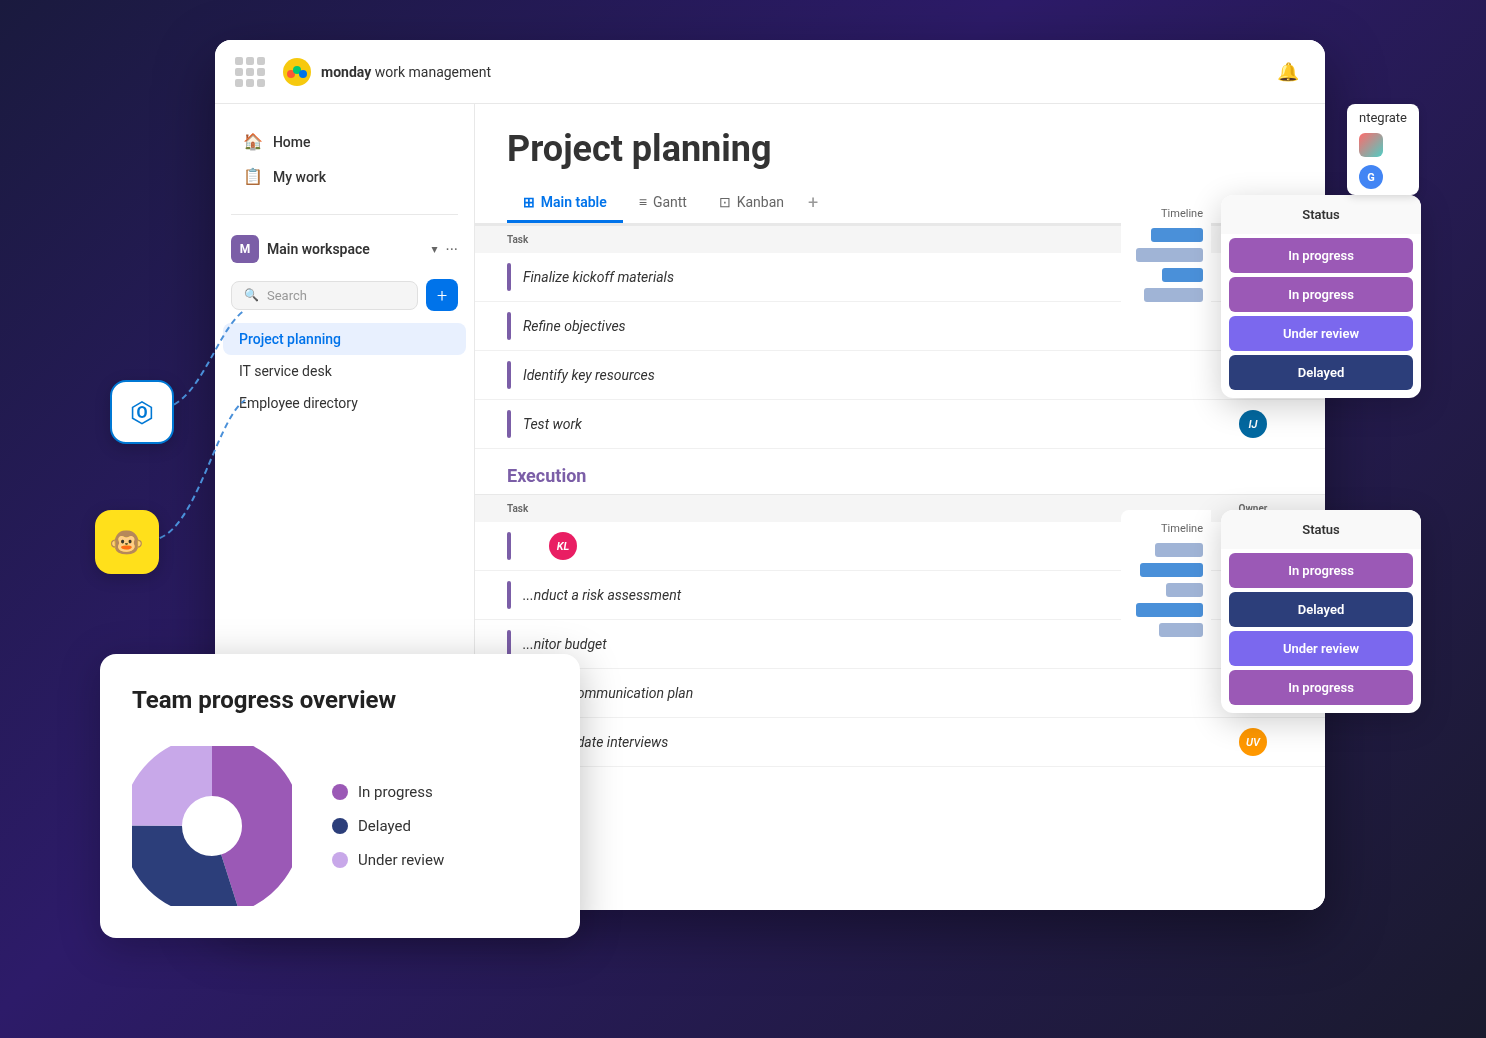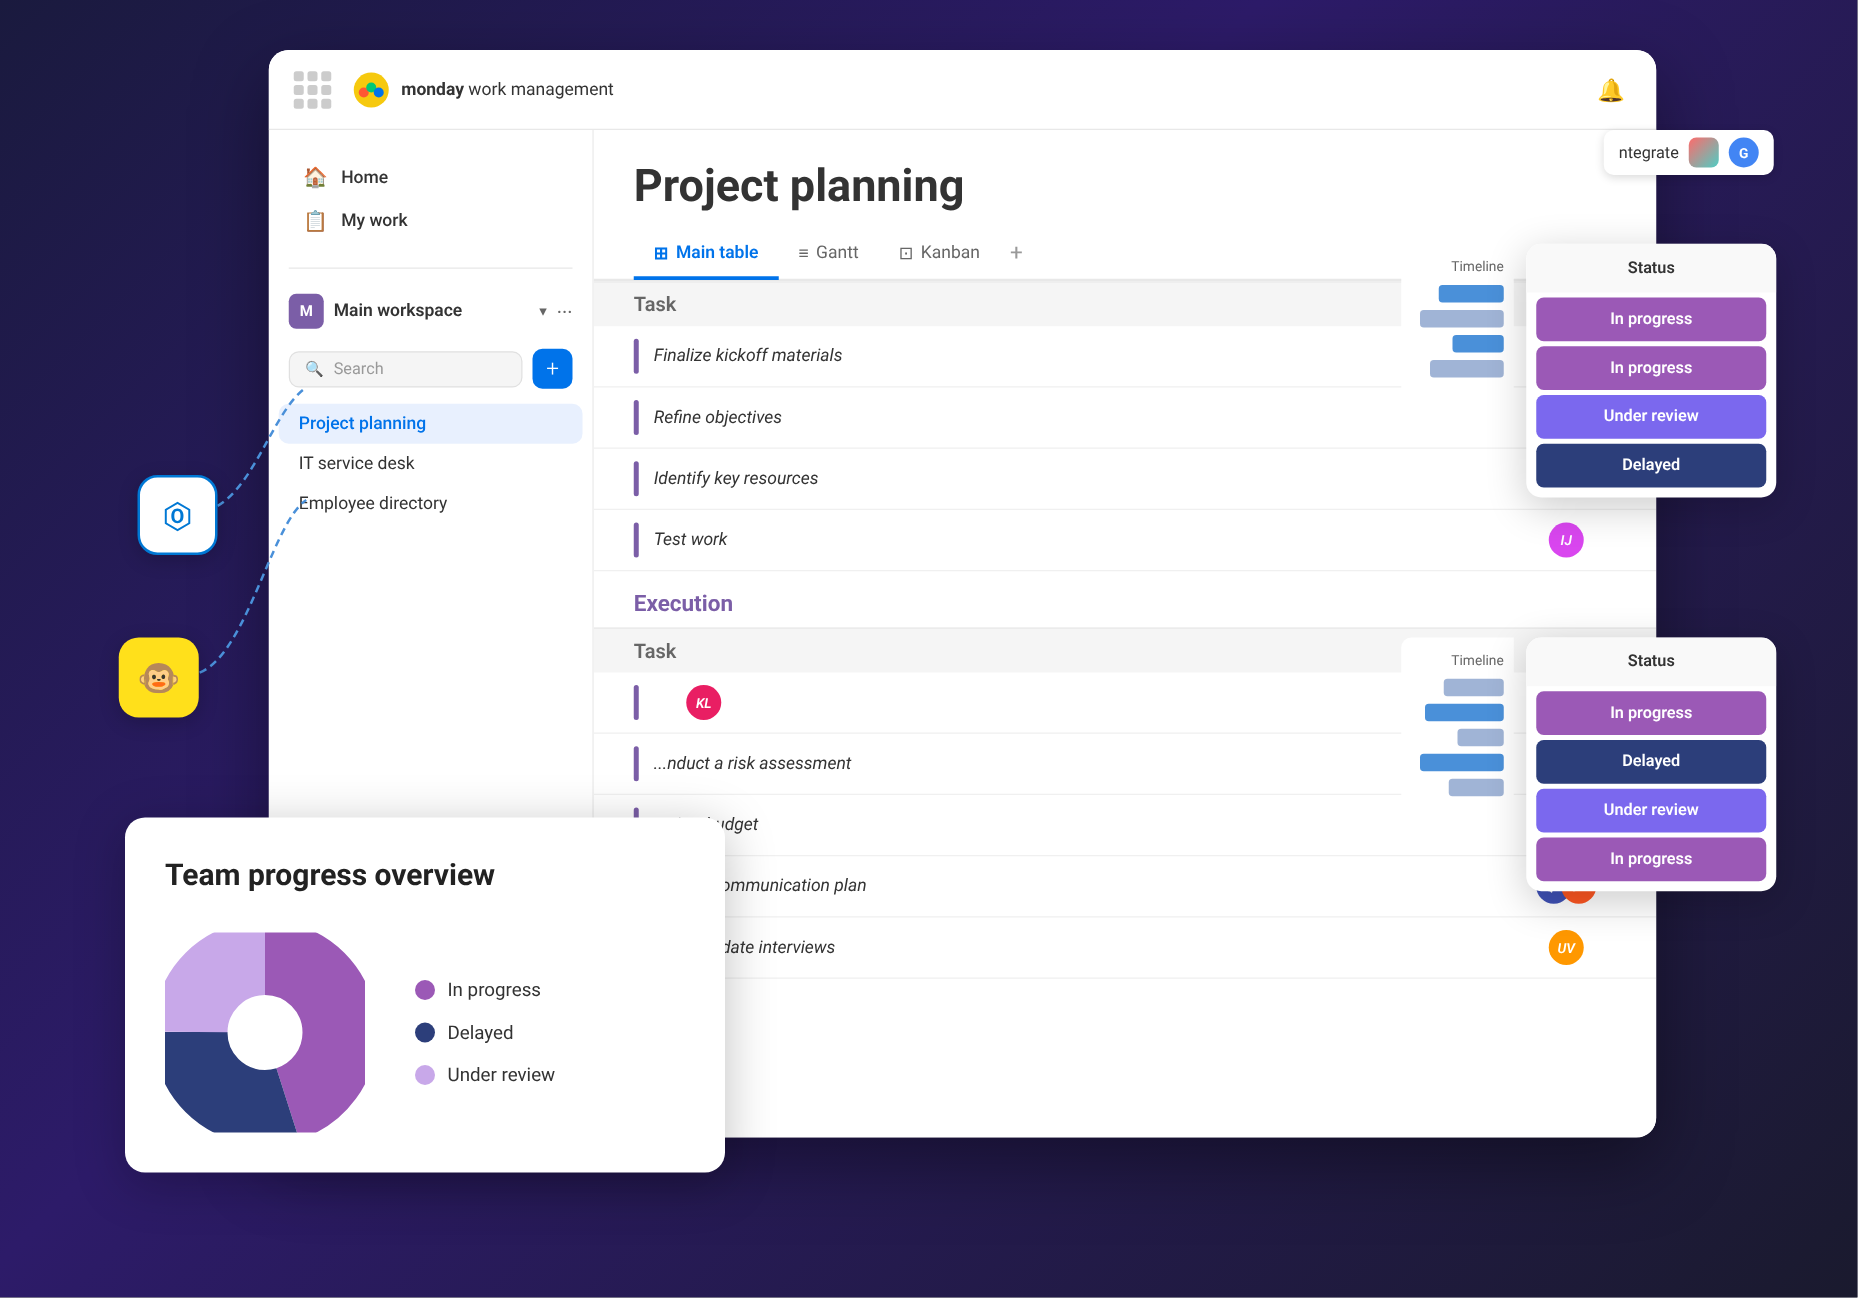--- a/index.html
+++ b/index.html
@@ -258,21 +258,21 @@
       font-size: 18px;
       font-weight: 700;
       color: #7B5EA7;
       cursor: pointer;
     }
     .table-header-row {
       display: flex;
       align-items: flex-start;
       padding: 8px 32px;
       background: #f5f5f5;
-      font-size: 16px;
+      font-size: 10px;
       color: #666;
       font-weight: 600;
       border-top: 1px solid #e8e8e8;
     }
     .col-task { flex: 1; }
     .col-owner { width: 80px; text-align: center; }
     .table-row {
       display: flex;
       align-items: center;
       padding: 10px 32px;
@@ -564,21 +564,21 @@
             <div class="avatar-group">
               <div class="avatar" style="background:#3F51B5;">EF</div>
               <div class="avatar" style="background:#FF9800;">GH</div>
             </div>
           </div>
         </div>
         <div class="table-row">
           <div class="row-indicator"></div>
           <div class="row-task">Test work</div>
           <div class="row-owner">
-            <div class="avatar" style="background:#d946ef;">IJ</div>
+            <div class="avatar" style="background:#0369a1;">IJ</div>
           </div>
         </div>
 
         <div class="section-header">
           <span>Execution</span>
         </div>
         <div class="table-header-row">
           <div class="col-task">Task</div>
           <div class="col-owner">Owner</div>
         </div>
@@ -680,17 +680,17 @@
         <span>Delayed</span>
       </div>
       <div class="legend-item">
         <div class="legend-dot" style="background:#C8A8E9;"></div>
         <span>Under review</span>
       </div>
     </div>
   </div>
 </div>
 
-<div style="position:absolute;top:104px;right:67px;background:#fff;border-radius:8px;padding:6px 12px;display:flex;align-items:center;gap:8px;font-size:13px;color:#333;box-shadow:0 2px 8px rgba(0,0,0,0.15);z-index:25;">
+<div style="position:absolute;top:104px;right:67px;background:#fff;border-radius:8px;padding:6px 12px;display:flex;align-items:flex-start;gap:8px;font-size:13px;color:#333;box-shadow:0 2px 8px rgba(0,0,0,0.15);z-index:25;flex-direction:column;">
   <span>ntegrate</span>
   <div style="width:24px;height:24px;background:linear-gradient(135deg,#ff6b6b,#4ecdc4);border-radius:6px;"></div>
   <div style="width:24px;height:24px;background:#4285F4;border-radius:50%;display:flex;align-items:center;justify-content:center;color:#fff;font-size:11px;font-weight:700;">G</div>
 </div>
 
 </body></html>

